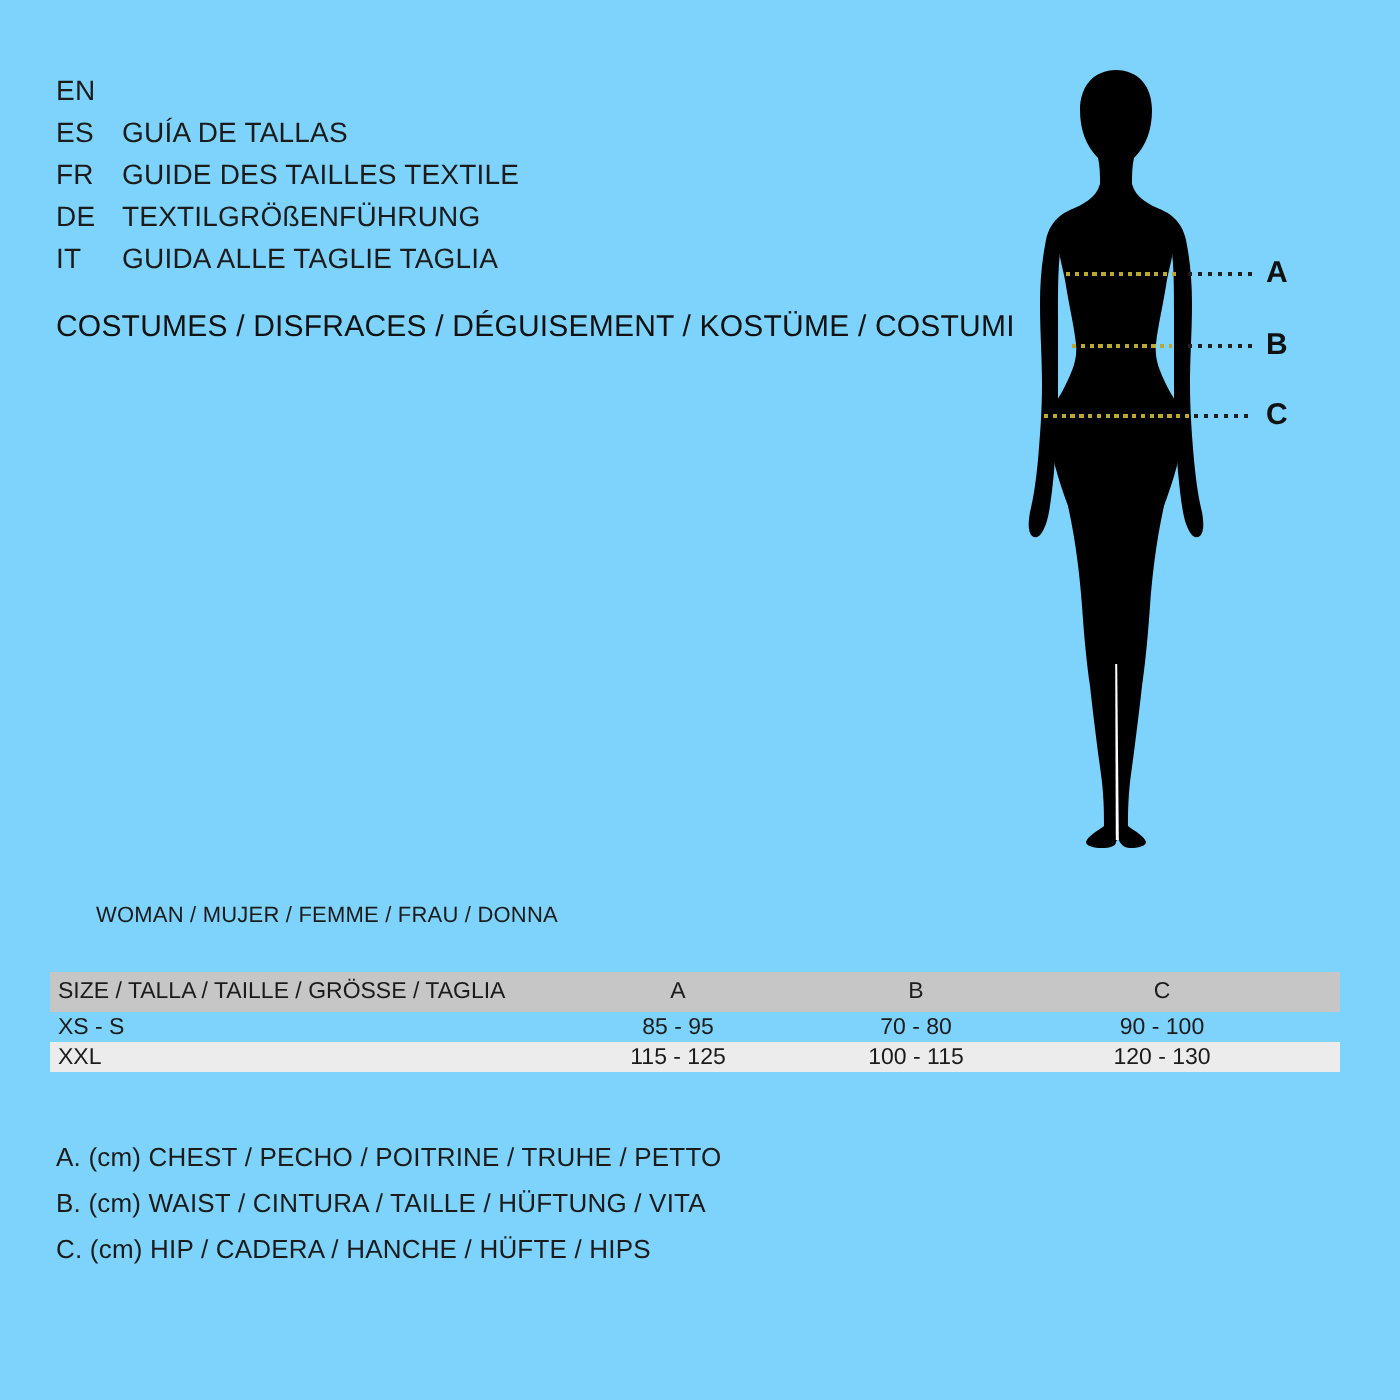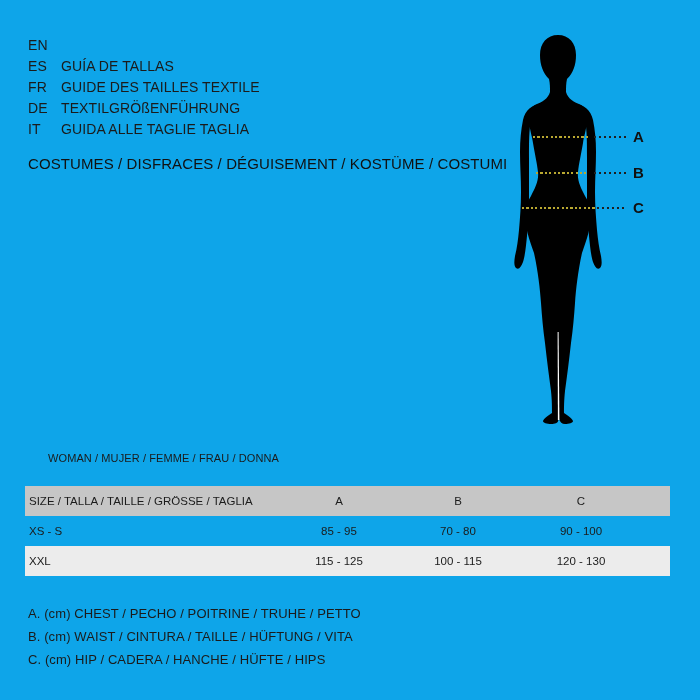--- a/index.html
+++ b/index.html
@@ -6,21 +6,21 @@
     margin: 0;
     padding: 0;
     background: #ffffff;
     font-family: "Liberation Sans", sans-serif;
     -webkit-font-smoothing: antialiased;
   }
   #canvas {
     position: relative;
     width: 700px;
     height: 700px;
-    background: #0ea5e9;
+    background: #7dd3fc;
     overflow: hidden;
     color: #1b1b1b;
   }
   
   .lang-list {
     position: absolute;
     left: 28px;
     top: 35px;
   }
   .lang-row {
@@ -99,33 +99,33 @@
     font-size: 11.5px;
     color: #1b1b1b;
   }
   table.size-table th, table.size-table td {
     padding: 0;
     font-weight: 400;
     white-space: nowrap;
     overflow: hidden;
   }
   table.size-table thead th {
-    height: 30px;
+    height: 20px;
     background: #c6c6c6;
   }
-  table.size-table tbody td { height: 30px; }
+  table.size-table tbody td { height: 15px; }
   table.size-table tbody tr:nth-child(even) { background: #ececec; }
   .col-size-cell { text-align: left; padding-left: 4px !important; }
   .col-num { text-align: center; }
   .col-c-cell { padding-right: 26px !important; }
   
   .legend {
     position: absolute;
     left: 28px;
-    top: 602px;
+    top: 567px;
   }
   .legend-line {
     height: 23px;
     line-height: 23px;
     font-size: 13px;
     letter-spacing: 0.1px;
     color: #1b1b1b;
     white-space: nowrap;
   }
 </style>

